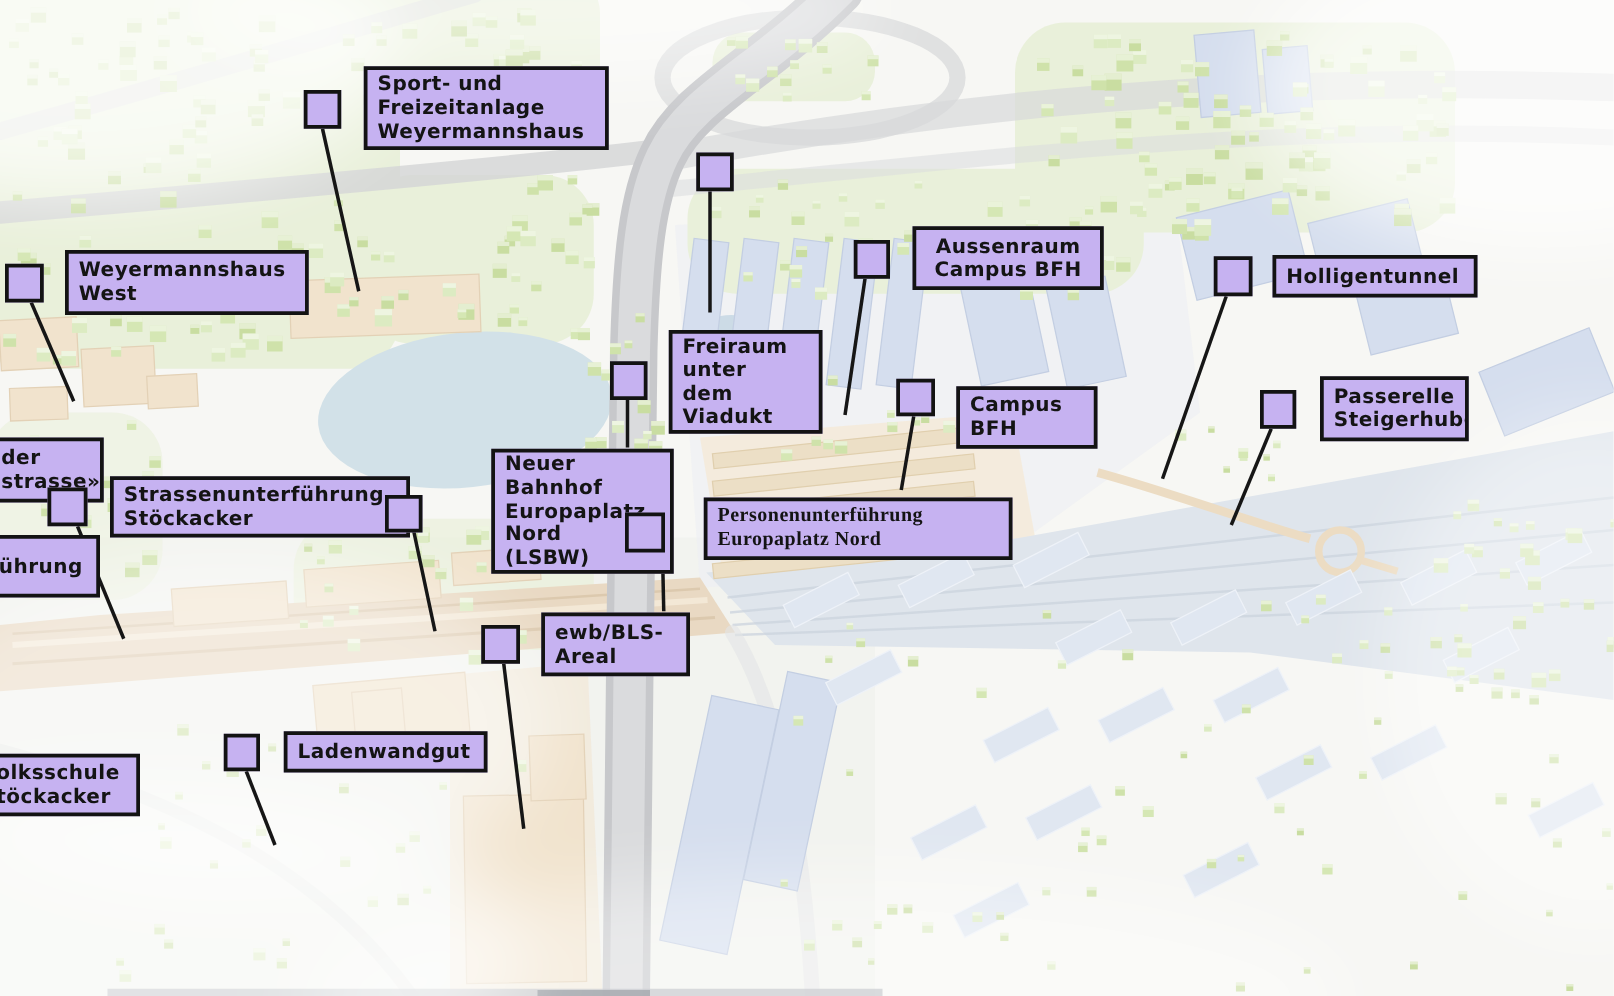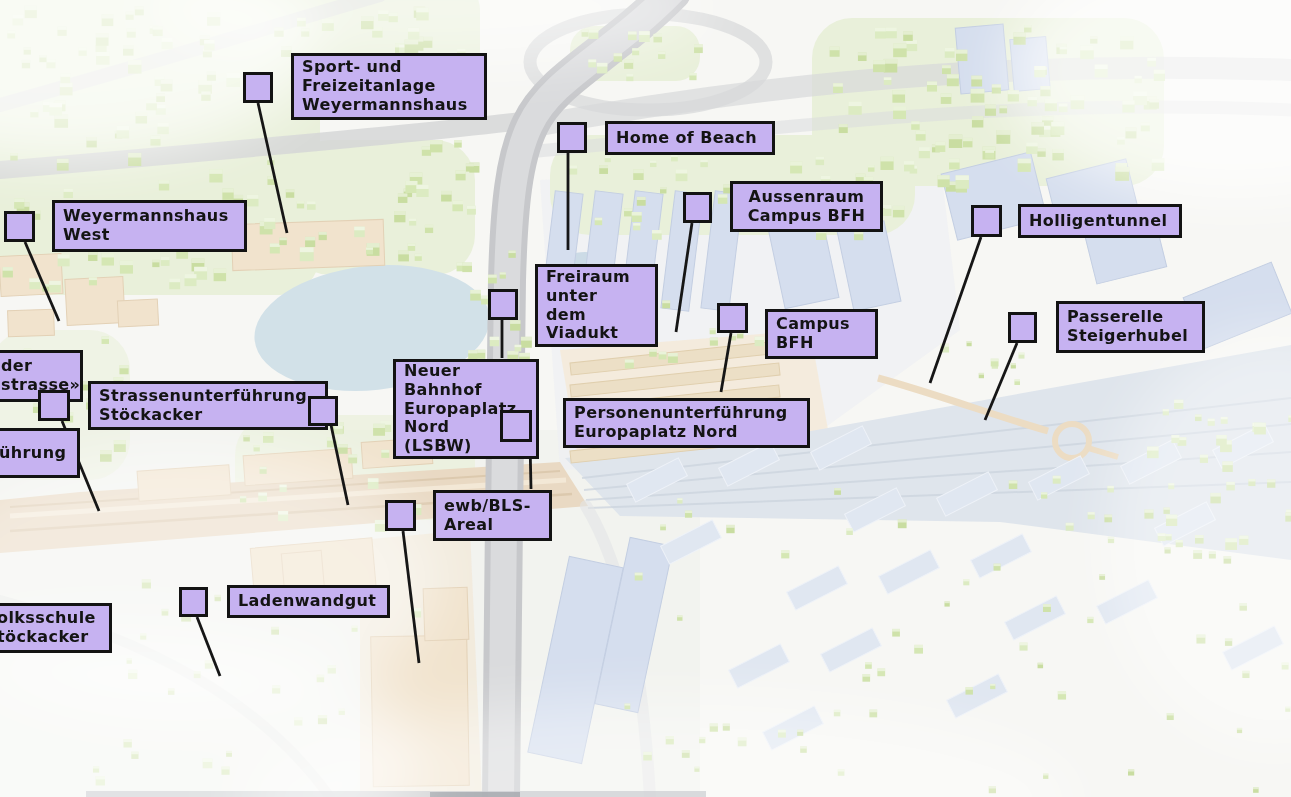--- a/index.html
+++ b/index.html
@@ -2127,23 +2127,20 @@
       <line x1="403" y1="531" x2="419" y2="663" stroke="#161616" stroke-width="2.8"></line>
       <line x1="197" y1="617" x2="220" y2="676" stroke="#161616" stroke-width="2.8"></line>
     </svg>
 
 <div class="map-label" style="left: 291px; top: 53px; width: 196px; height: 67px;">
       <div class="lab-line">Sport- und</div>
       <div class="lab-line">Freizeitanlage</div>
       <div class="lab-line">Weyermannshaus</div>
     </div>
     <div class="map-marker" style="left: 243px; top: 72px; width: 30px; height: 31px;"></div>
-    <div class="map-label" style="left: 605px; top: 121px; width: 170px; height: 34px;">
-      <div class="lab-line">Home of Beach</div>
-    </div>
     <div class="map-marker" style="left: 557px; top: 122px; width: 30px; height: 31px;"></div>
     <div class="map-label" style="left: 730px; top: 181px; width: 153px; height: 51px; text-align: center;">
       <div class="lab-line">Aussenraum</div>
       <div class="lab-line">Campus BFH</div>
     </div>
     <div class="map-marker" style="left: 683px; top: 192px; width: 29px; height: 31px;"></div>
     <div class="map-label" style="left: 1018px; top: 204px; width: 164px; height: 34px;">
       <div class="lab-line">Holligentunnel</div>
     </div>
     <div class="map-marker" style="left: 971px; top: 205px; width: 31px; height: 32px;"></div>
@@ -2157,21 +2154,21 @@
       <div class="lab-line">unter</div>
       <div class="lab-line">dem</div>
       <div class="lab-line">Viadukt</div>
     </div>
     <div class="map-marker" style="left: 488px; top: 289px; width: 30px; height: 31px;"></div>
     <div class="map-label" style="left: 765px; top: 293px; width: 113px; height: 50px; margin-top: 16px;">
       <div class="lab-line">Campus</div>
       <div class="lab-line">BFH</div>
     </div>
     <div class="map-marker" style="left: 717px; top: 303px; width: 31px; height: 30px;"></div>
-    <div class="map-label" style="left: 1056px; top: 301px; width: 149px; height: 52px;">
+    <div class="map-label" style="left: 1056px; top: 301px; width: 119px; height: 52px;">
       <div class="lab-line">Passerelle</div>
       <div class="lab-line">Steigerhubel</div>
     </div>
     <div class="map-marker" style="left: 1008px; top: 312px; width: 29px; height: 31px;"></div>
     <div class="map-label" style="left: -8px; top: 350px; width: 91px; height: 52px; padding: 4px 4px 4px 6px;">
       <div class="lab-line">der</div>
       <div class="lab-line">strasse»</div>
     </div>
     <div class="map-label" style="left: 88px; top: 381px; width: 240px; height: 49px; justify-content: center;">
       <div class="lab-line">Strassenunterführung</div>
@@ -2179,21 +2176,21 @@
     </div>
     <div class="map-marker" style="left: 38px; top: 390px; width: 32px; height: 31px;"></div>
     <div class="map-label" style="left: 357px; top: 359px; width: 146px; height: 100px; margin-left: 36px;">
       <div class="lab-line">Neuer</div>
       <div class="lab-line">Bahnhof</div>
       <div class="lab-line">Europaplatz</div>
       <div class="lab-line">Nord</div>
       <div class="lab-line">(LSBW)</div>
     </div>
     <div class="map-marker" style="left: 308px; top: 396px; width: 30px; height: 30px;"></div>
-    <div class="map-label" style="left: 563px; top: 398px; width: 247px; height: 50px;">
+    <div class="map-label" style="left: 563px; top: 398px; width: 247px; height: 50px; font-family: Liberation Serif, serif;">
       <div class="lab-line">Personenunterführung</div>
       <div class="lab-line">Europaplatz Nord</div>
     </div>
     <div class="map-marker" style="left: 500px; top: 410px; width: 32px; height: 32px;"></div>
     <div class="map-label" style="left: -10px; top: 428px; width: 90px; height: 50px; padding: 4px 4px 4px 6px;">
       <div class="lab-line">ührung</div>
     </div>
     <div class="map-label" style="left: 433px; top: 490px; width: 119px; height: 51px;">
       <div class="lab-line">ewb/BLS-</div>
       <div class="lab-line">Areal</div>

